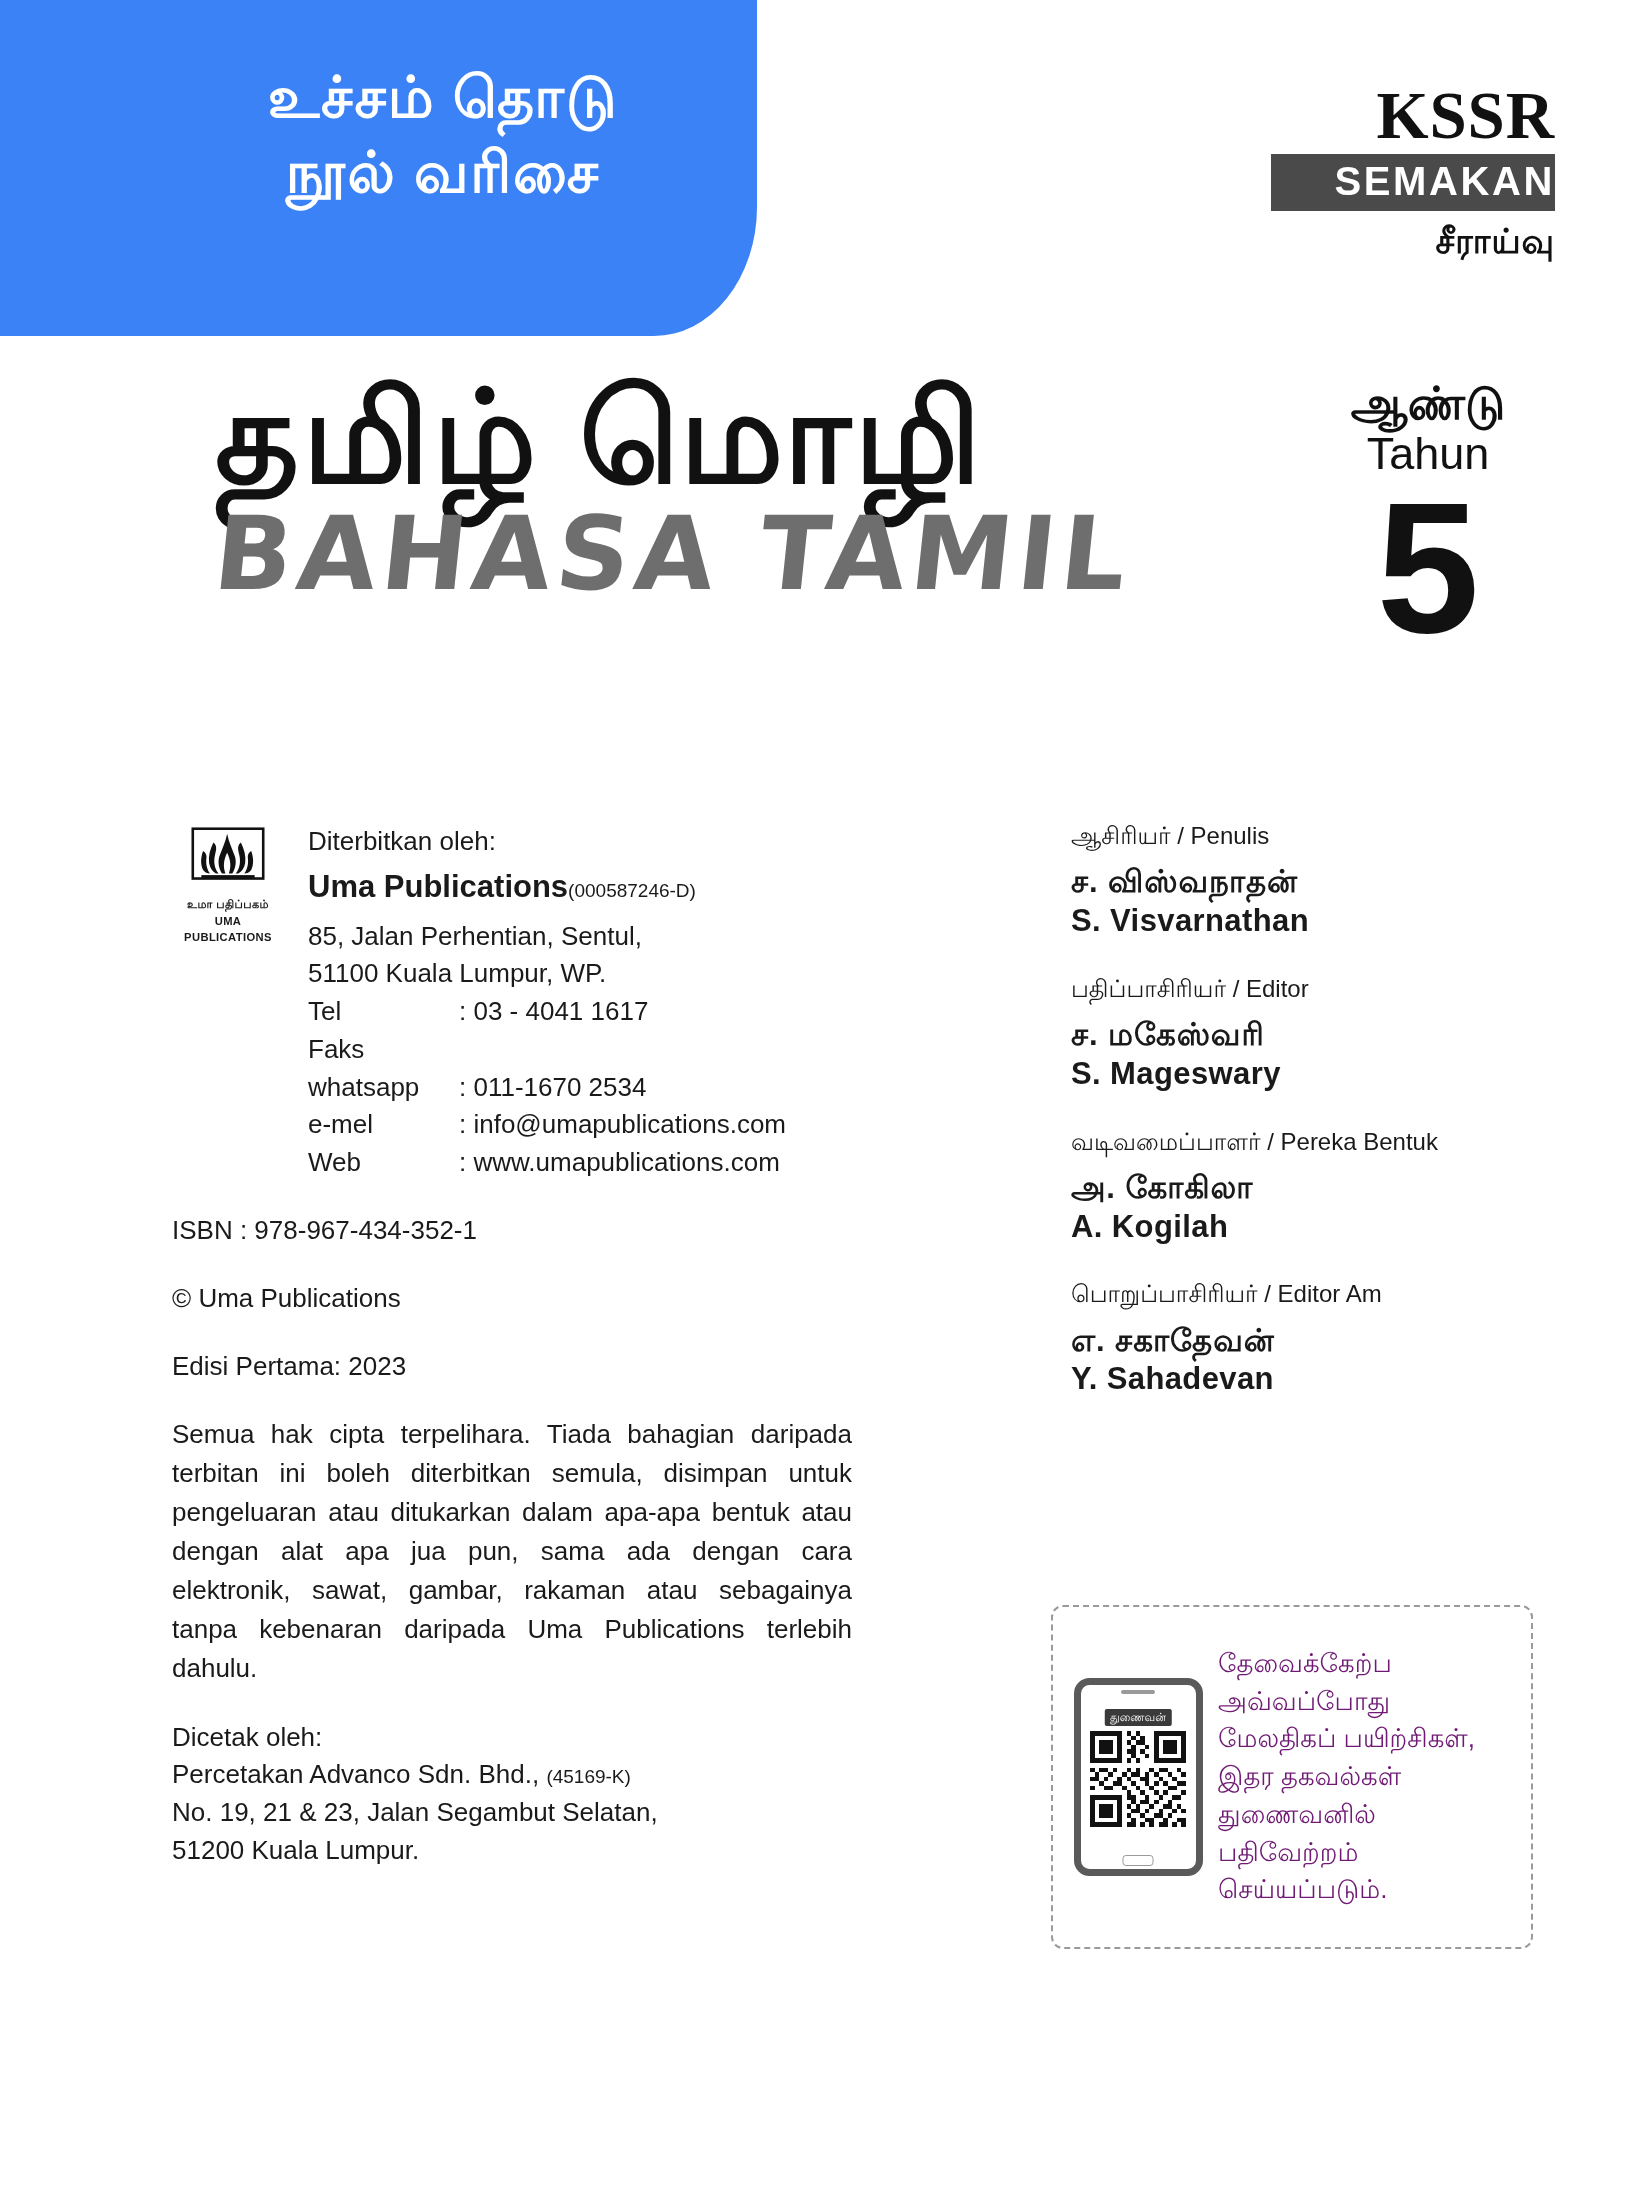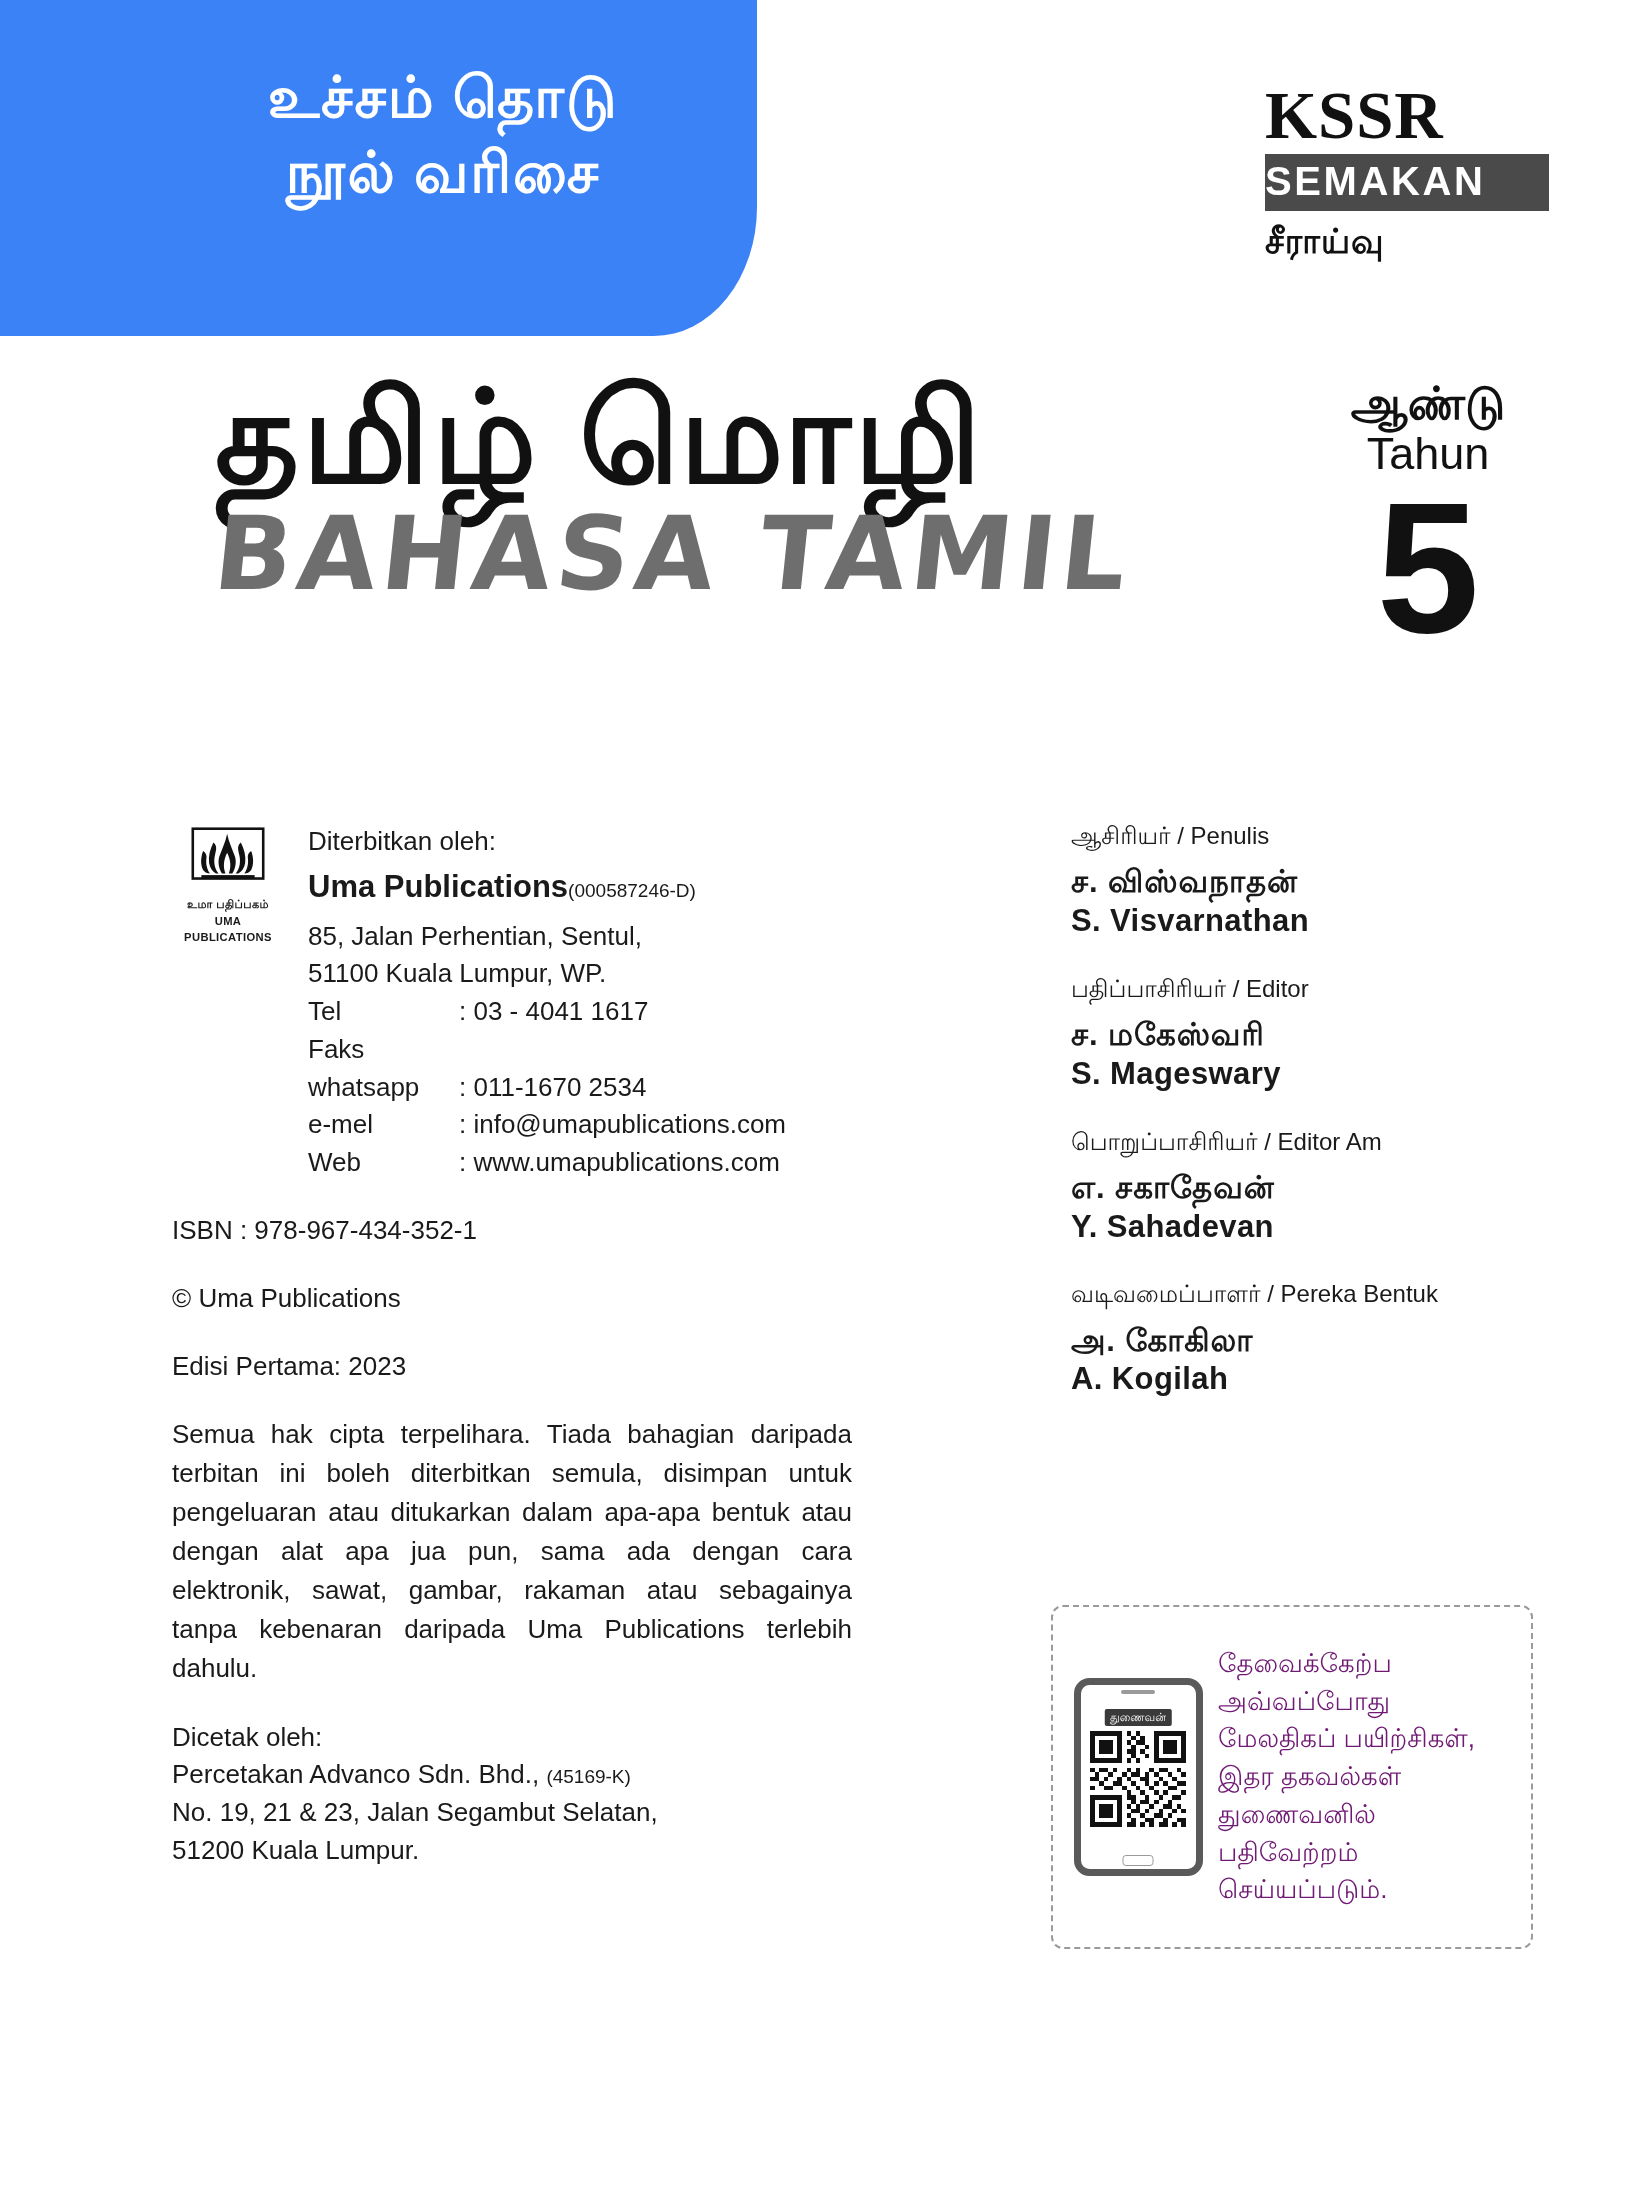--- a/index.html
+++ b/index.html
@@ -36,23 +36,23 @@
     line-height: 1.32;
     letter-spacing: 1.7px;
     text-align: center;
     font-family: "Liberation Sans", sans-serif;
   }
 
   
   .kssr-block {
     position: absolute;
     top: 82px;
-    right: 103px;
+    right: 97px;
     width: 284px;
-    text-align: left;
+    text-align: right;
   }
   .kssr-title {
     font-family: "Liberation Serif", serif;
     font-weight: bold;
     font-size: 67px;
     letter-spacing: 0.9px;
     line-height: 1;
     color: #111;
   }
   .kssr-semakan {
@@ -377,28 +377,28 @@
     <div class="credit-role">ஆசிரியர் / Penulis</div>
     <div class="credit-tamil">ச. விஸ்வநாதன்</div>
     <div class="credit-latin">S. Visvarnathan</div>
   </div>
   <div class="credit">
     <div class="credit-role">பதிப்பாசிரியர் / Editor</div>
     <div class="credit-tamil">ச. மகேஸ்வரி</div>
     <div class="credit-latin">S. Mageswary</div>
   </div>
   <div class="credit">
+    <div class="credit-role">வடிவமைப்பாளர் / Pereka Bentuk</div>
+    <div class="credit-tamil">அ. கோகிலா</div>
+    <div class="credit-latin">A. Kogilah</div>
+  </div>
+  <div class="credit">
     <div class="credit-role">பொறுப்பாசிரியர் / Editor Am</div>
     <div class="credit-tamil">எ. சகாதேவன்</div>
     <div class="credit-latin">Y. Sahadevan</div>
-  </div>
-  <div class="credit">
-    <div class="credit-role">வடிவமைப்பாளர் / Pereka Bentuk</div>
-    <div class="credit-tamil">அ. கோகிலா</div>
-    <div class="credit-latin">A. Kogilah</div>
   </div>
 </div>
 
 <div class="qr-panel">
   <div class="phone">
     <div class="phone-label">துணைவன்</div>
     <svg class="qr-img" viewBox="0 0 21 21" shape-rendering="crispEdges">
       <rect width="21" height="21" fill="#fff"></rect>
       <g fill="#111">
         <rect x="0" y="0" width="7" height="1"></rect>

